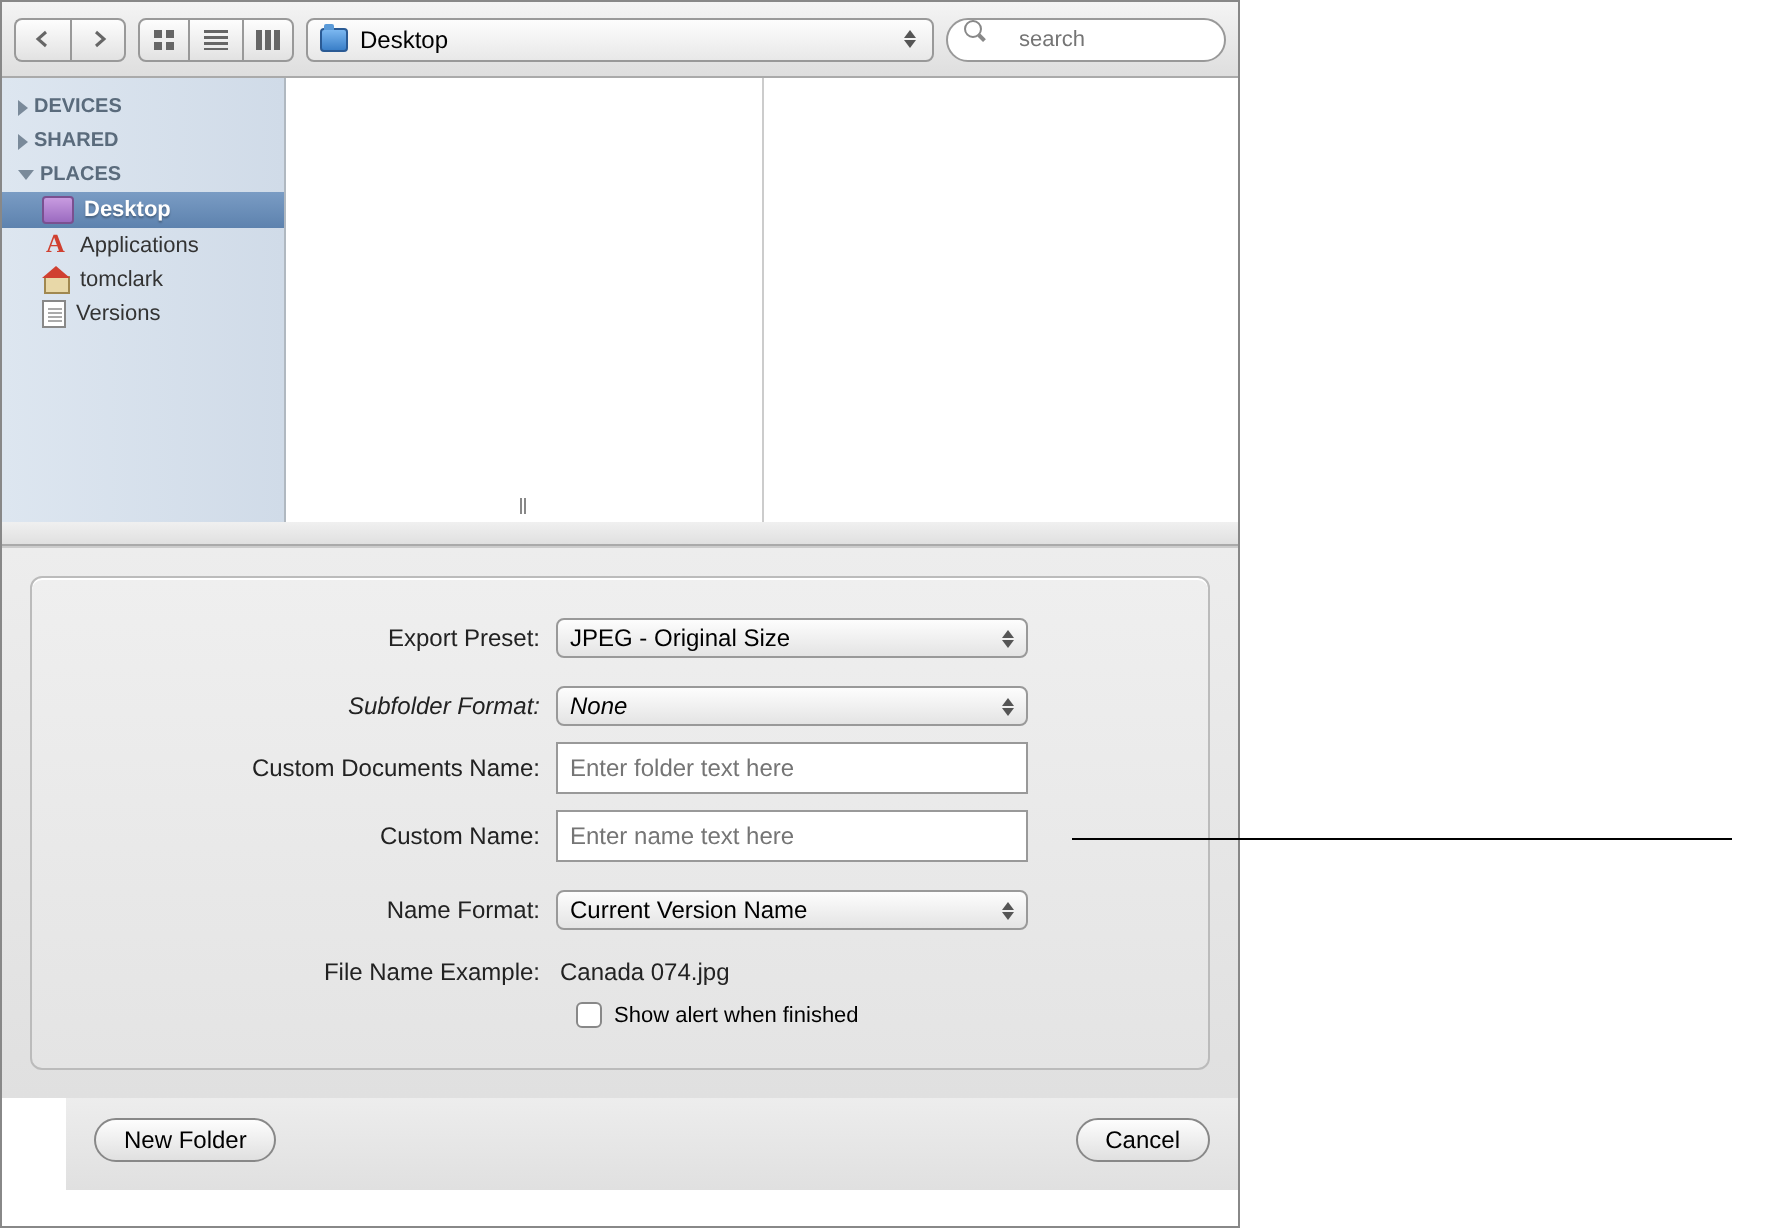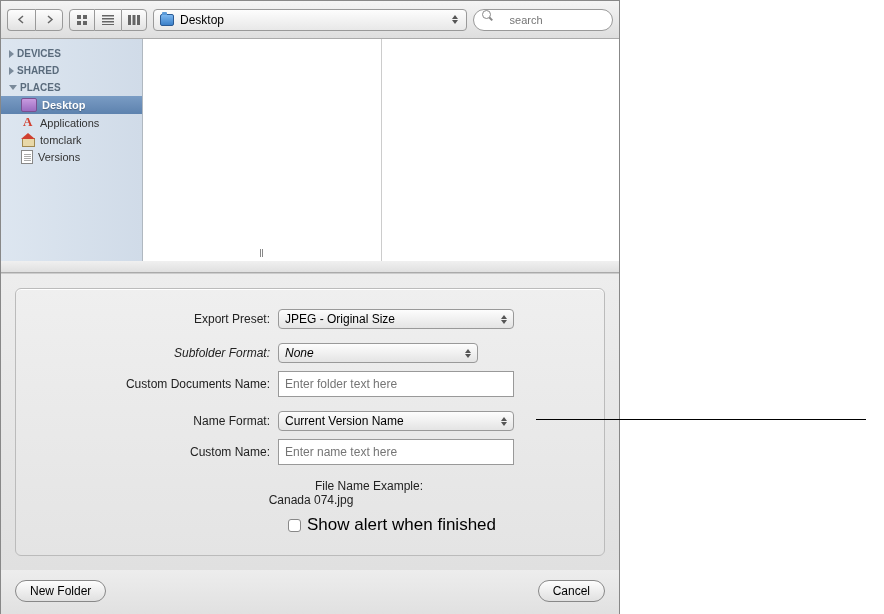--- a/index.html
+++ b/index.html
@@ -48,27 +48,27 @@
 .pane:last-child{border-right:none;}
 .divider-handle{position:absolute;bottom:4px;left:50%;transform:translateX(-50%);width:10px;height:8px;display:flex;gap:1px;align-items:center;justify-content:center;}
 .divider-handle span{width:1px;height:8px;background:#888;}
 .hscroll{height:12px;background:linear-gradient(#f0f0f0,#e0e0e0);border-bottom:1px solid #aaa;}
 .export-panel{background:linear-gradient(#ededed,#e0e0e0);padding:14px;border-top:1px solid #ccc;}
 .inner-panel{background:linear-gradient(#efefef,#e4e4e4);border:1px solid #bbb;border-radius:6px;padding:20px 20px 20px 20px;box-shadow:inset 0 1px 0 #fff;}
 .form-row{display:flex;align-items:center;margin-bottom:8px;}
 .form-label{width:242px;text-align:right;padding-right:8px;font-size:12px;color:#222;}
 .form-control{flex:0 0 auto;}
 .select{width:236px;height:20px;background:linear-gradient(#fdfdfd,#e4e4e4);border:1px solid #999;border-radius:4px;display:flex;align-items:center;padding:0 6px;font-size:12px;cursor:pointer;position:relative;}
-.select.narrow{width:200px;}
+.select.narrow{width:236px;}
 .select .arrs{margin-left:auto;display:flex;flex-direction:column;gap:1px;}
 .text-input{width:236px;height:20px;background:#fff;border:1px solid #999;padding:12px 6px;font-size:12px;color:#999;}
 .static-text{font-size:12px;color:#222;padding-left:2px;}
 .checkbox-row{display:flex;align-items:center;gap:6px;padding-left:252px;margin-top:6px;}
 .chk{width:13px;height:13px;background:#fff;border:1px solid #888;border-radius:3px;}
-.bottom-bar{display:flex;align-items:center;padding:10px 14px 14px;gap:8px;}
+.bottom-bar{display:flex;align-items:center;padding:10px 14px 14px;gap:8px;margin-left:32px;}
 .btn{height:22px;padding:0 14px;background:linear-gradient(#fdfdfd,#e0e0e0);border:1px solid #888;border-radius:11px;font-size:12px;cursor:pointer;display:flex;align-items:center;}
 .btn.primary{background:linear-gradient(#f5f9ff,#c8daf0);border-color:#6a88b0;}
 .spacer{flex:1;}
 .callout{position:absolute;top:418px;left:535px;width:330px;height:1px;background:#000;}
 svg{display:block;}
 </style>
 </head>
 <body>
 
 <div class="window">
@@ -197,48 +197,48 @@
         </div>
       </div>
 
       <div class="form-row">
         <div class="form-label">Custom Documents Name:</div>
         <div class="form-control">
           <input class="text-input" placeholder="Enter folder text here" style="">
         </div>
       </div>
 
+      <div class="form-row">
+        <div class="form-label">Custom Name:</div>
+        <div class="form-control">
+          <input class="text-input" placeholder="Enter name text here" style="">
+        </div>
+      </div>
+
       <div class="form-row" style="margin-top:14px;">
         <div class="form-label">Name Format:</div>
         <div class="form-control">
           <div class="select">
             <span>Current Version Name</span>
             <span class="arrs">
                 <span class="arr-up"></span>
                 <span class="arr-down"></span>
               </span>
           </div>
         </div>
       </div>
 
-      <div class="form-row">
-        <div class="form-label">Custom Name:</div>
-        <div class="form-control">
-          <input class="text-input" placeholder="Enter name text here" style="">
-        </div>
-      </div>
-
-      <div class="form-row" style="margin-top:14px;flex-direction:column;">
+      <div class="form-row" style="margin-top:14px;">
         <div class="form-label">File Name Example:</div>
         <div class="form-control static-text">Canada 074.jpg</div>
       </div>
 
       <div class="checkbox-row">
         <span class="chk"></span>
-        <span style="font-size:17px;text-align:right;">Show alert when finished</span>
+        <span style="font-size:11px;text-align:right;">Show alert when finished</span>
       </div>
 
     </div>
   </div>
 
   <div class="bottom-bar" style="background:linear-gradient(#ededed,#e0e0e0);">
     <div class="btn">
         <span>New Folder</span>
       </div>
     <div class="spacer"></div>

